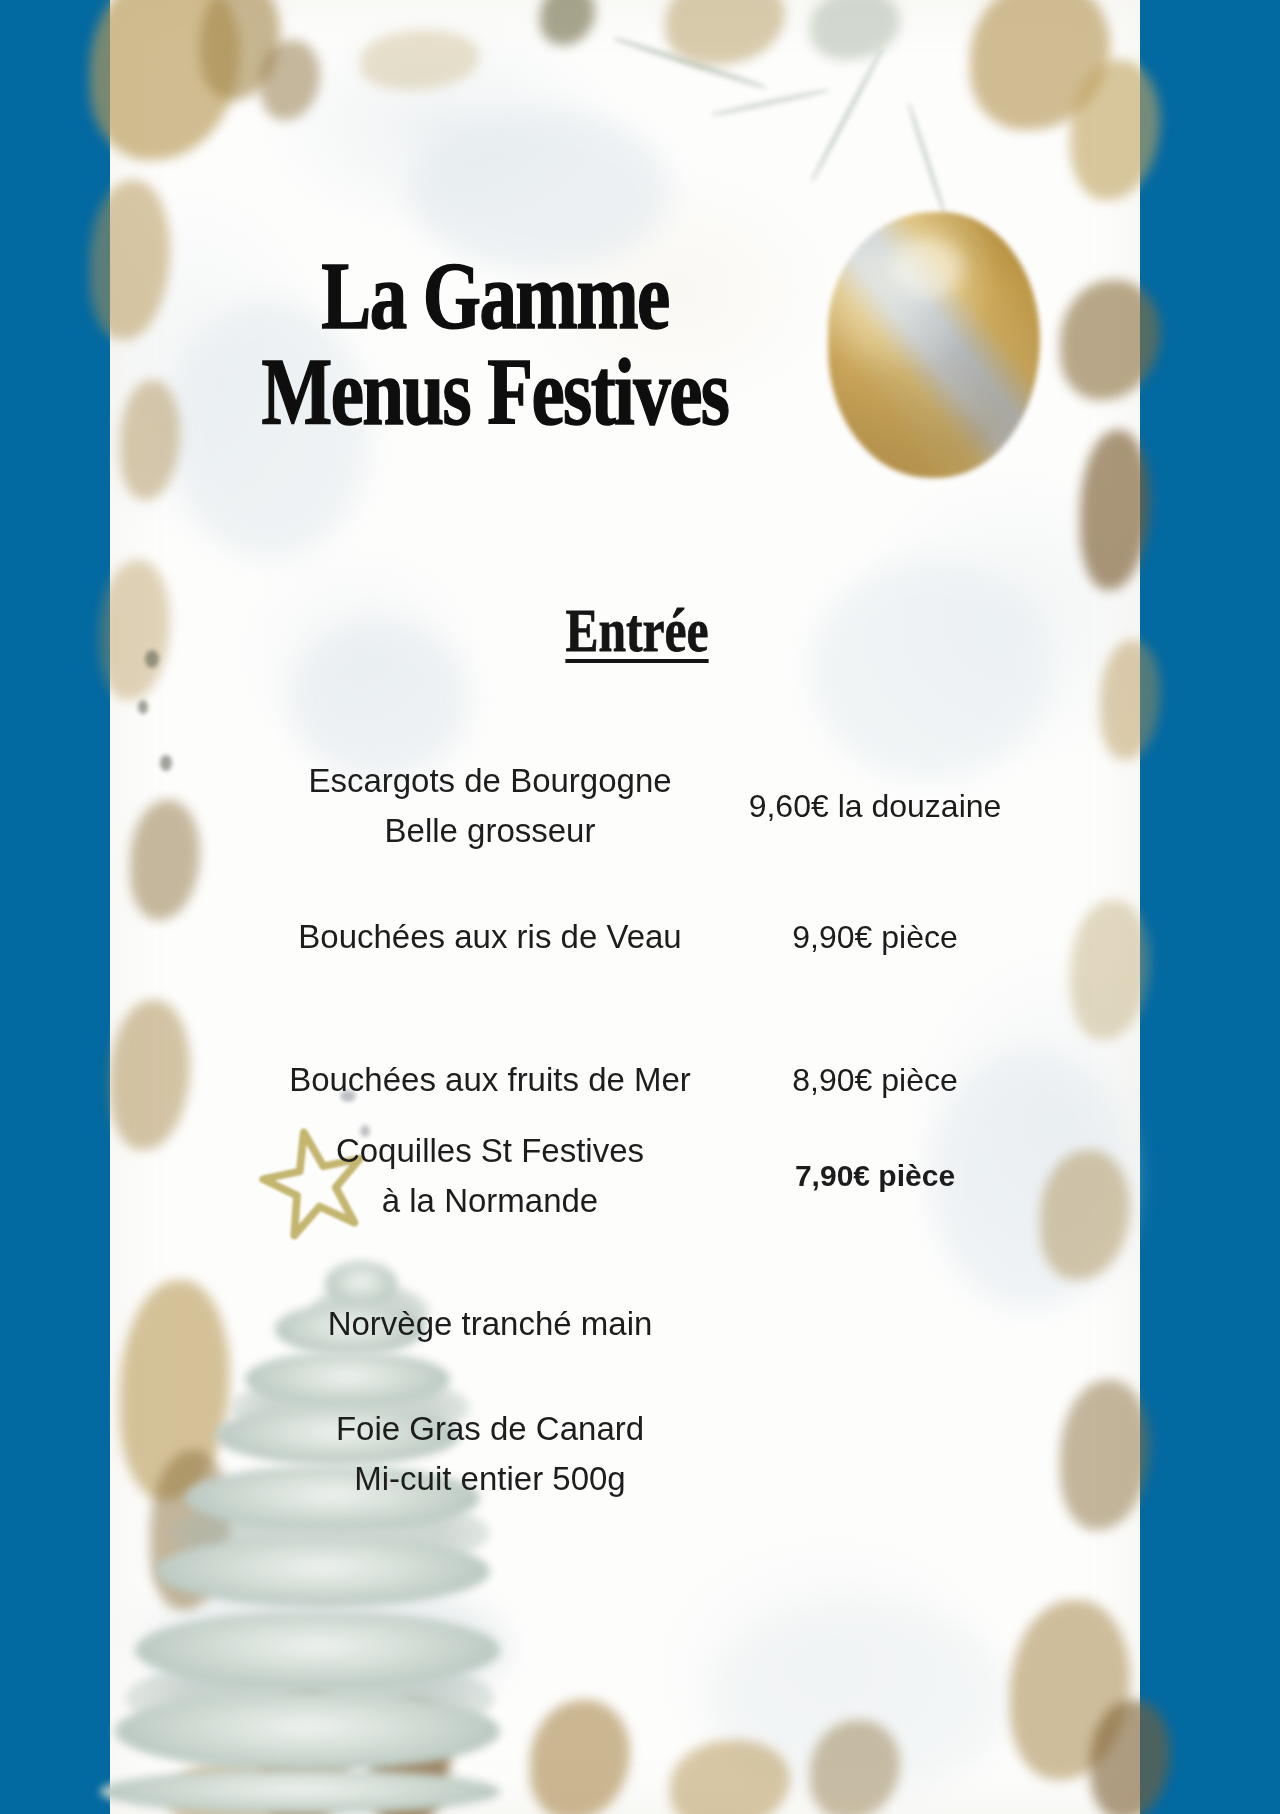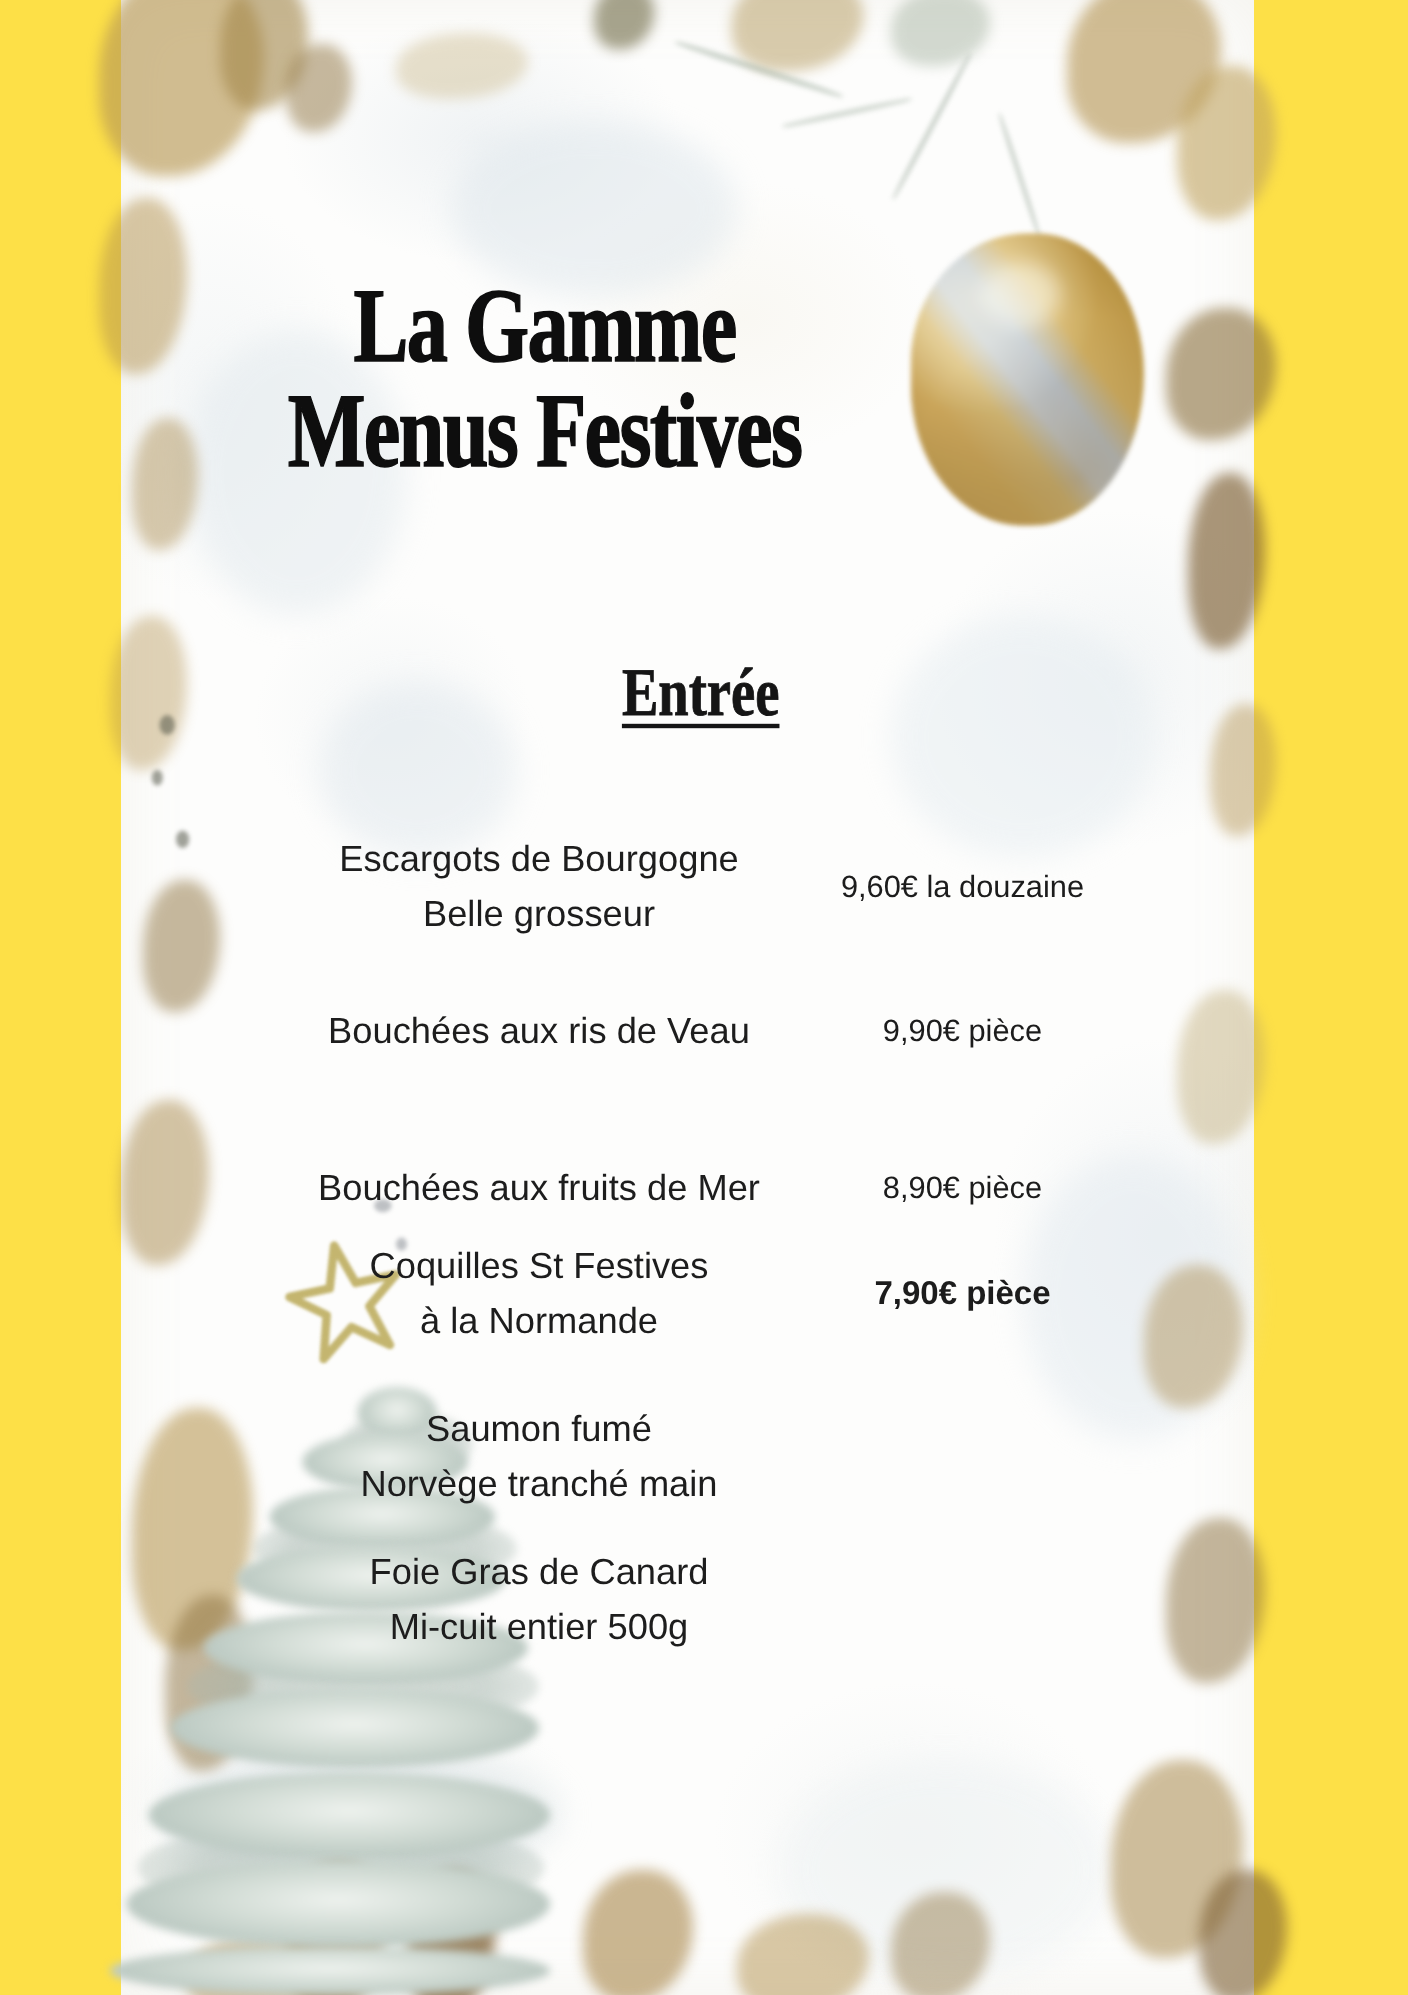--- a/index.html
+++ b/index.html
@@ -1,16 +1,16 @@
 <!DOCTYPE html>
 <html><head>
 <meta charset="utf-8">
 <style>
   html,body{margin:0;padding:0;background:#ffffff;}
-  .scan-page{position:relative;width:1280px;height:1814px;background:#fde047;overflow:hidden;
+  .scan-page{position:relative;width:1280px;height:1814px;background:#0369a1;overflow:hidden;
              font-family:"Liberation Sans","DejaVu Sans",sans-serif;}
   .card{position:absolute;left:110px;top:0;width:1030px;height:1814px;background:#fdfdfc;
         box-shadow:inset 0 0 60px rgba(180,170,140,.12);
         background-image:
           radial-gradient(ellipse 260px 160px at 32% 7%, rgba(207,218,226,.30), transparent 70%),
           radial-gradient(ellipse 200px 260px at 8% 20%, rgba(214,224,230,.25), transparent 70%),
           radial-gradient(ellipse 240px 220px at 88% 34%, rgba(214,224,230,.28), transparent 70%),
           radial-gradient(ellipse 180px 160px at 24% 36%, rgba(214,224,230,.22), transparent 70%),
           radial-gradient(ellipse 220px 260px at 92% 62%, rgba(210,220,227,.25), transparent 70%),
           radial-gradient(ellipse 300px 140px at 20% 90%, rgba(205,215,218,.30), transparent 70%),
@@ -40,21 +40,21 @@
               -webkit-text-stroke:1.5px #0e0e0e;white-space:nowrap;}
   .section-heading{position:absolute;left:137px;top:598px;width:780px;text-align:center;
                    font-family:"Liberation Serif","DejaVu Serif",serif;font-weight:700;color:#151515;
                    font-size:62px;line-height:64px;transform:scaleX(.8);
                    -webkit-text-stroke:.8px #151515;
                    text-decoration:underline;text-decoration-thickness:4px;text-underline-offset:8px;}
   .row{position:absolute;left:0;width:1030px;}
   .name-cell{position:absolute;left:90px;width:580px;top:0;bottom:0;display:flex;flex-direction:column;
              justify-content:center;text-align:center;color:#1d1d1d;font-size:33px;line-height:50px;}
   .price-cell{position:absolute;left:600px;width:330px;top:0;bottom:0;display:flex;align-items:center;
-              justify-content:center;text-align:center;color:#1c1c1c;font-size:28px;}
+              justify-content:center;text-align:center;color:#1c1c1c;font-size:32px;}
   .row4 .price-cell{font-size:30px;font-weight:bold;}
   .r1{top:748px;height:116px;} .r2{top:905px;height:64px;} .r3{top:1048px;height:64px;}
   .r4{top:1120px;height:112px;} .r5{top:1268px;height:112px;} .r6{top:1398px;height:112px;}
 </style>
 </head>
 <body>
 
 <div class="scan-page">
   <div class="card">
 
@@ -168,21 +168,20 @@
     <div class="row r4 row4">
       <div class="name-cell">
         <div>Coquilles St Festives</div>
         <div>à la Normande</div>
       </div>
       <div class="price-cell">7,90€ pièce</div>
     </div>
 
     <div class="row r5">
       <div class="name-cell">
-        <div>Saumon fumé</div>
         <div>Norvège tranché main</div>
       </div>
     </div>
 
     <div class="row r6">
       <div class="name-cell">
         <div>Foie Gras de Canard</div>
         <div>Mi-cuit entier 500g</div>
       </div>
     </div>

